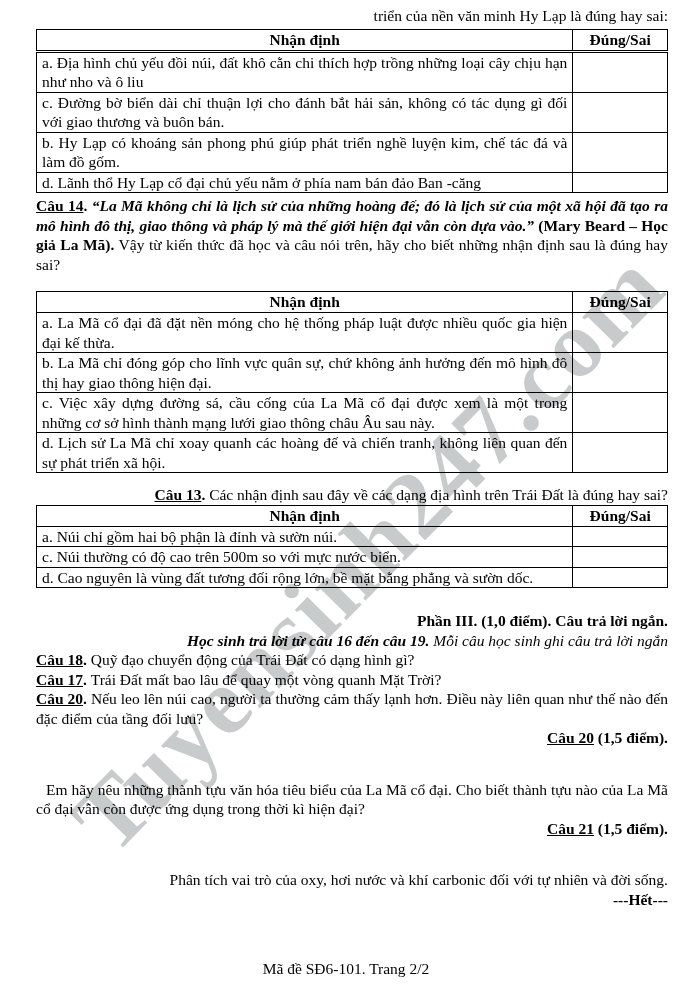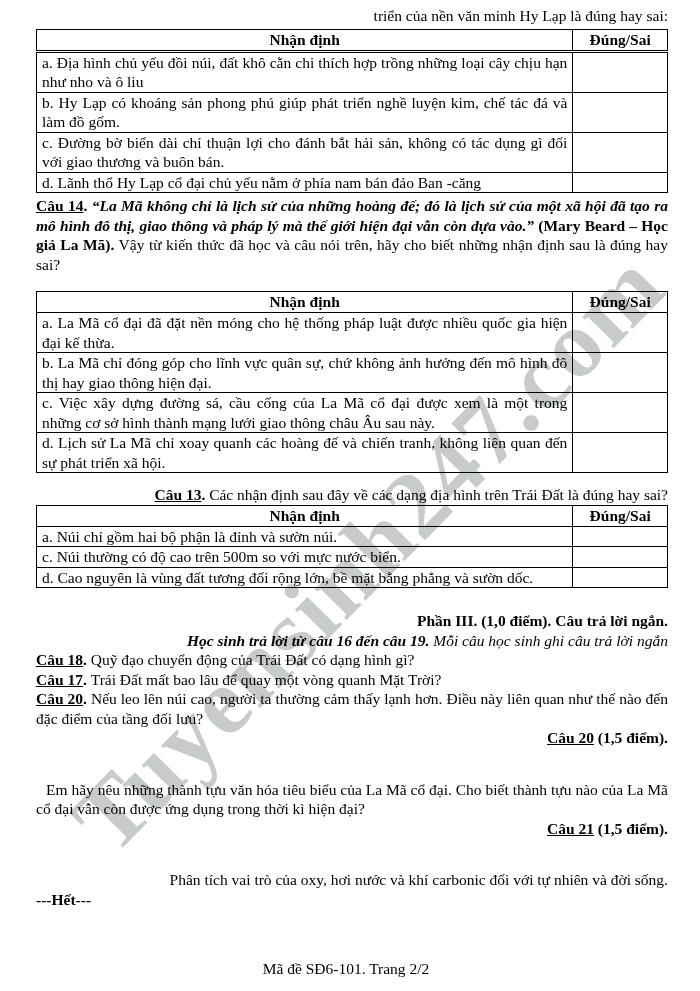--- a/index.html
+++ b/index.html
@@ -60,21 +60,21 @@
     padding:0 5px;
     line-height:19.5px;
   }
   td.statement { text-align:justify; }
   .t1 { margin-top:3px; }
   .t1 thead th { border-bottom:3px double #000; }
   .para14 { margin-top:3px; }
   .t2 { margin-top:17px; }
   .p15 { margin-top:12px; }
   .part3-heading { margin-top:23px; }
-  .end-marker { text-align:left; font-weight:bold; }
+  .end-marker { text-align:right; font-weight:bold; }
   .footer {
     position:absolute;
     left:0; right:8px; bottom:13px;
     text-align:center;
     z-index:1;
   }
 </style>
 </head>
 <body>
 
@@ -94,25 +94,25 @@
         <th>Nhận định</th>
         <th>Đúng/Sai</th>
       </tr>
     </thead>
     <tbody>
       <tr>
         <td class="statement">a. Địa hình chủ yếu đồi núi, đất khô cằn chi thích hợp trồng những loại cây chịu hạn như nho và ô liu</td>
         <td></td>
       </tr>
       <tr>
+        <td class="statement">c. Đường bờ biển dài chỉ thuận lợi cho đánh bắt hải sản, không có tác dụng gì đối với giao thương và buôn bán.</td>
+        <td></td>
+      </tr>
+      <tr>
         <td class="statement">b. Hy Lạp có khoáng sản phong phú giúp phát triển nghề luyện kim, chế tác đá và làm đồ gốm.</td>
-        <td></td>
-      </tr>
-      <tr>
-        <td class="statement">c. Đường bờ biển dài chỉ thuận lợi cho đánh bắt hải sản, không có tác dụng gì đối với giao thương và buôn bán.</td>
         <td></td>
       </tr>
       <tr>
         <td class="statement">d. Lãnh thổ Hy Lạp cổ đại chủ yếu nằm ở phía nam bán đảo Ban -căng</td>
         <td></td>
       </tr>
     </tbody>
   </table>
 
   <p class="para14 just">

